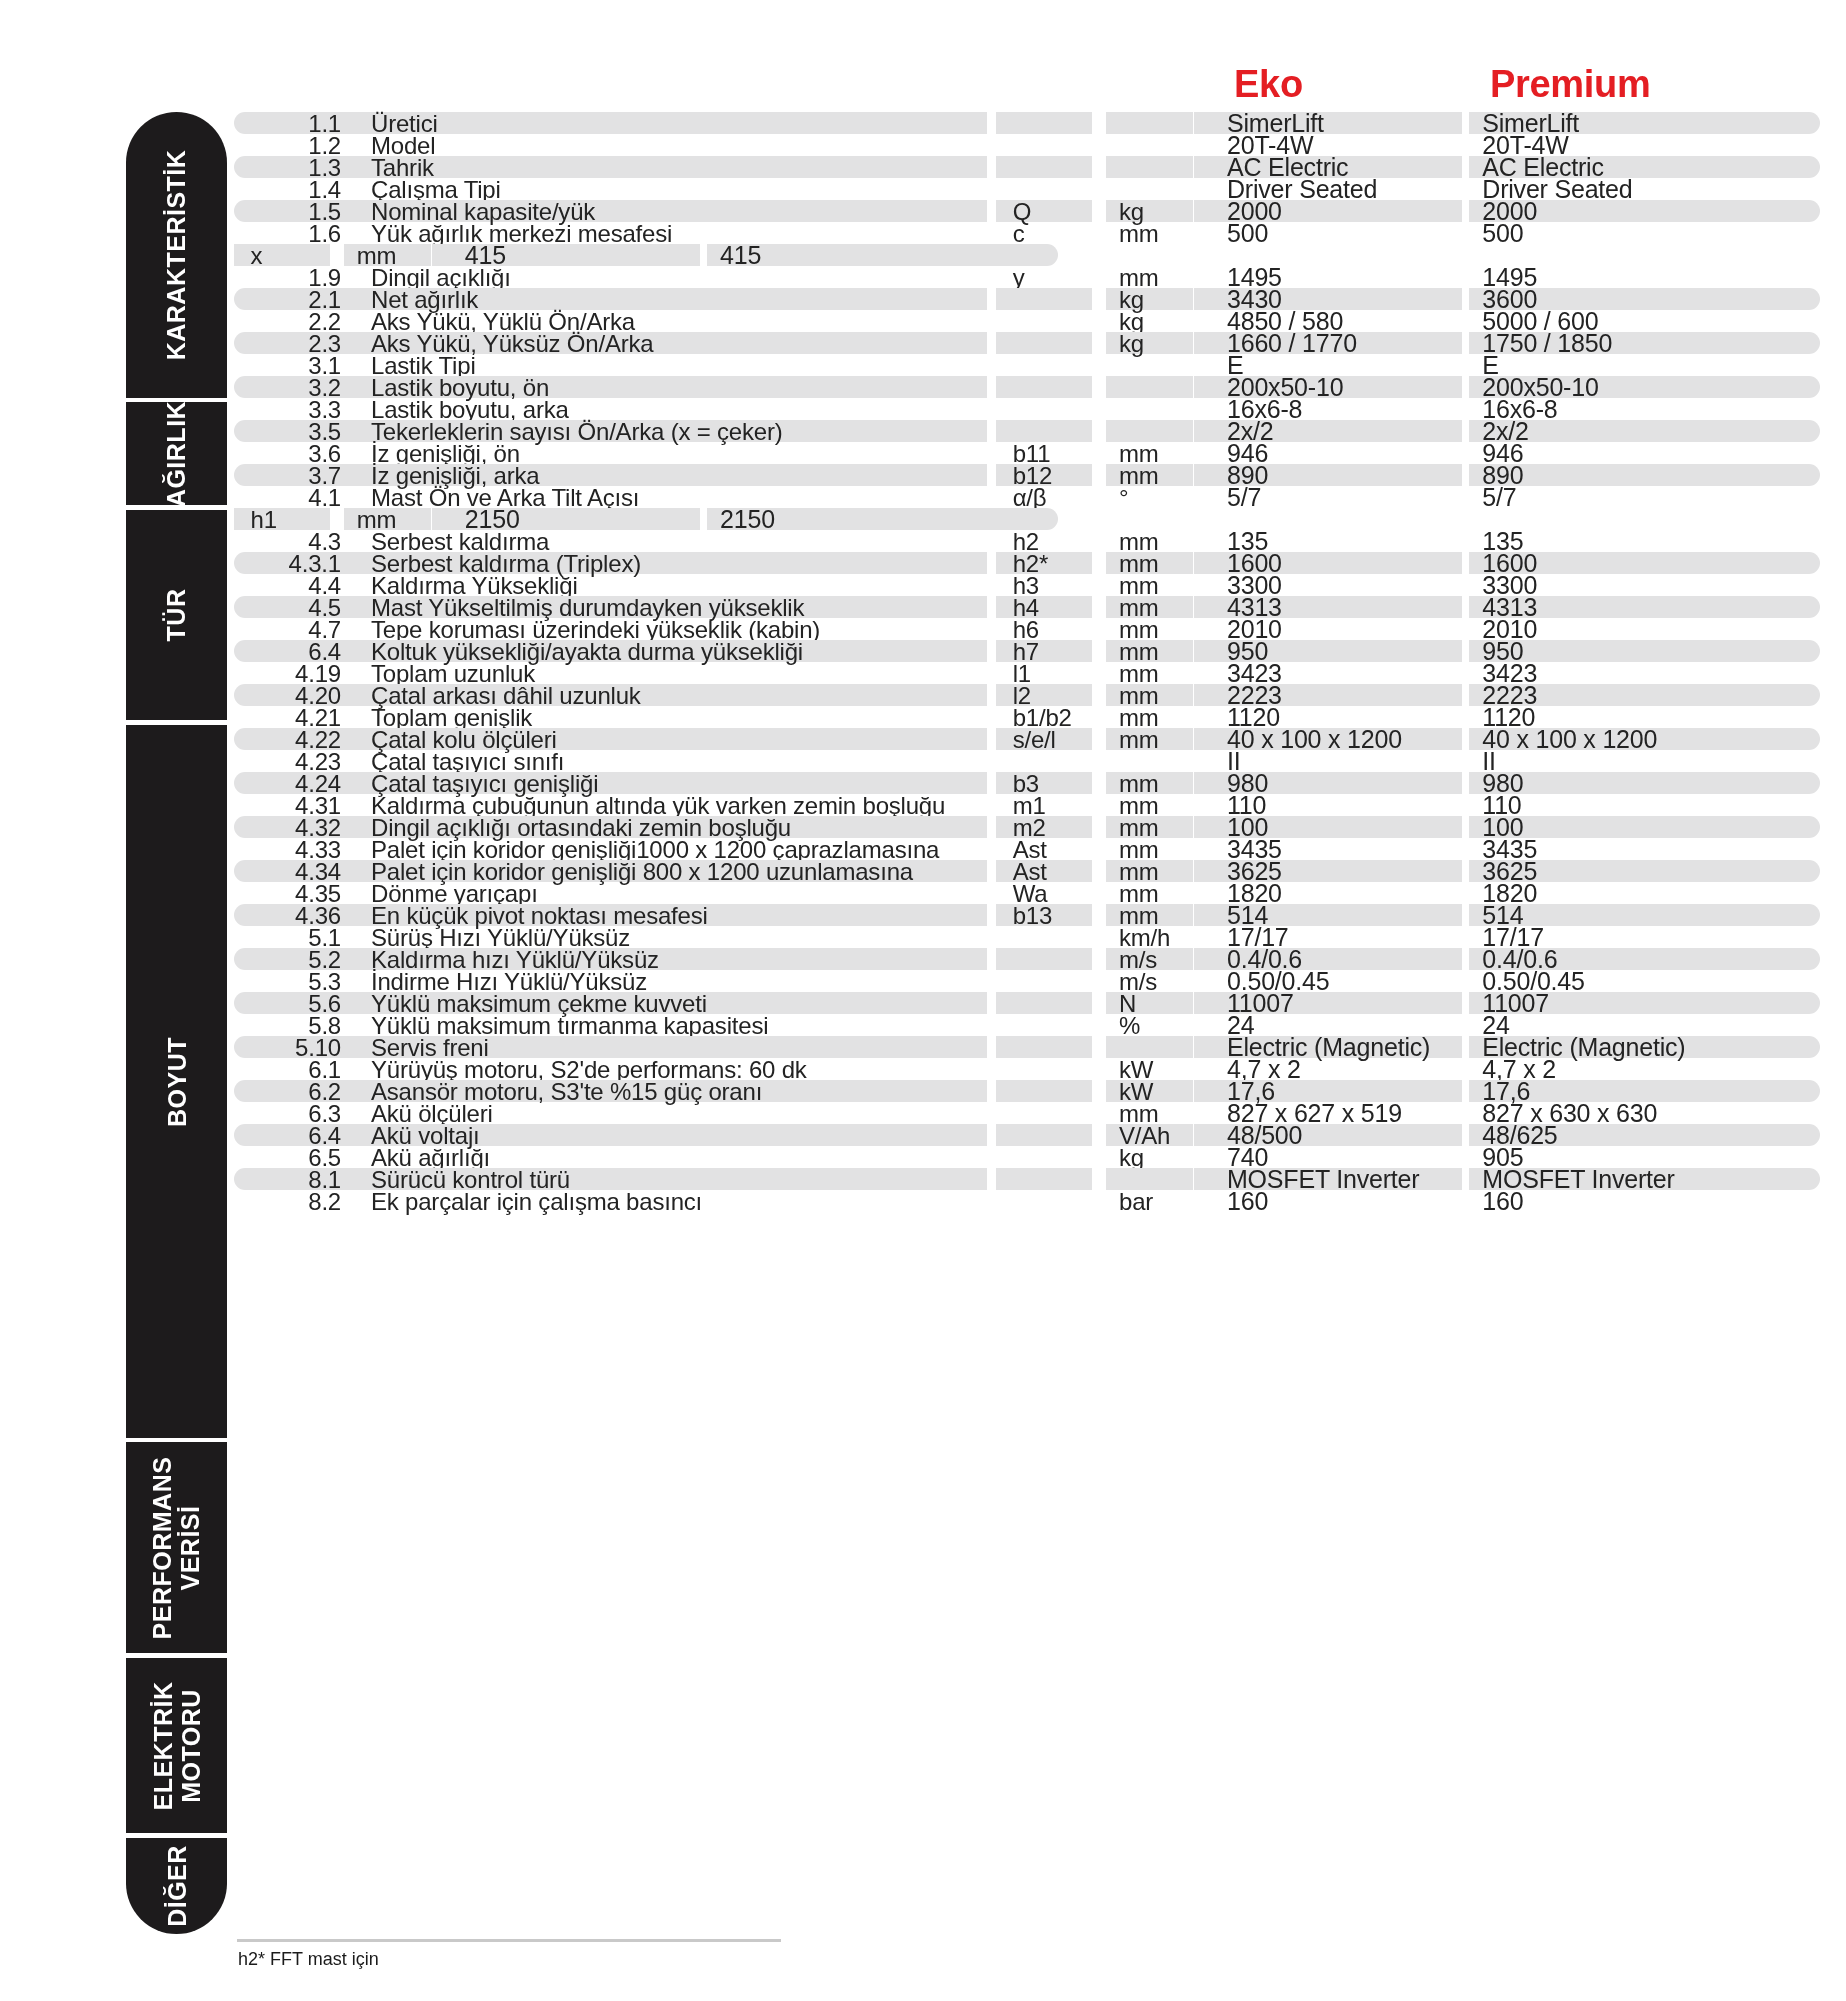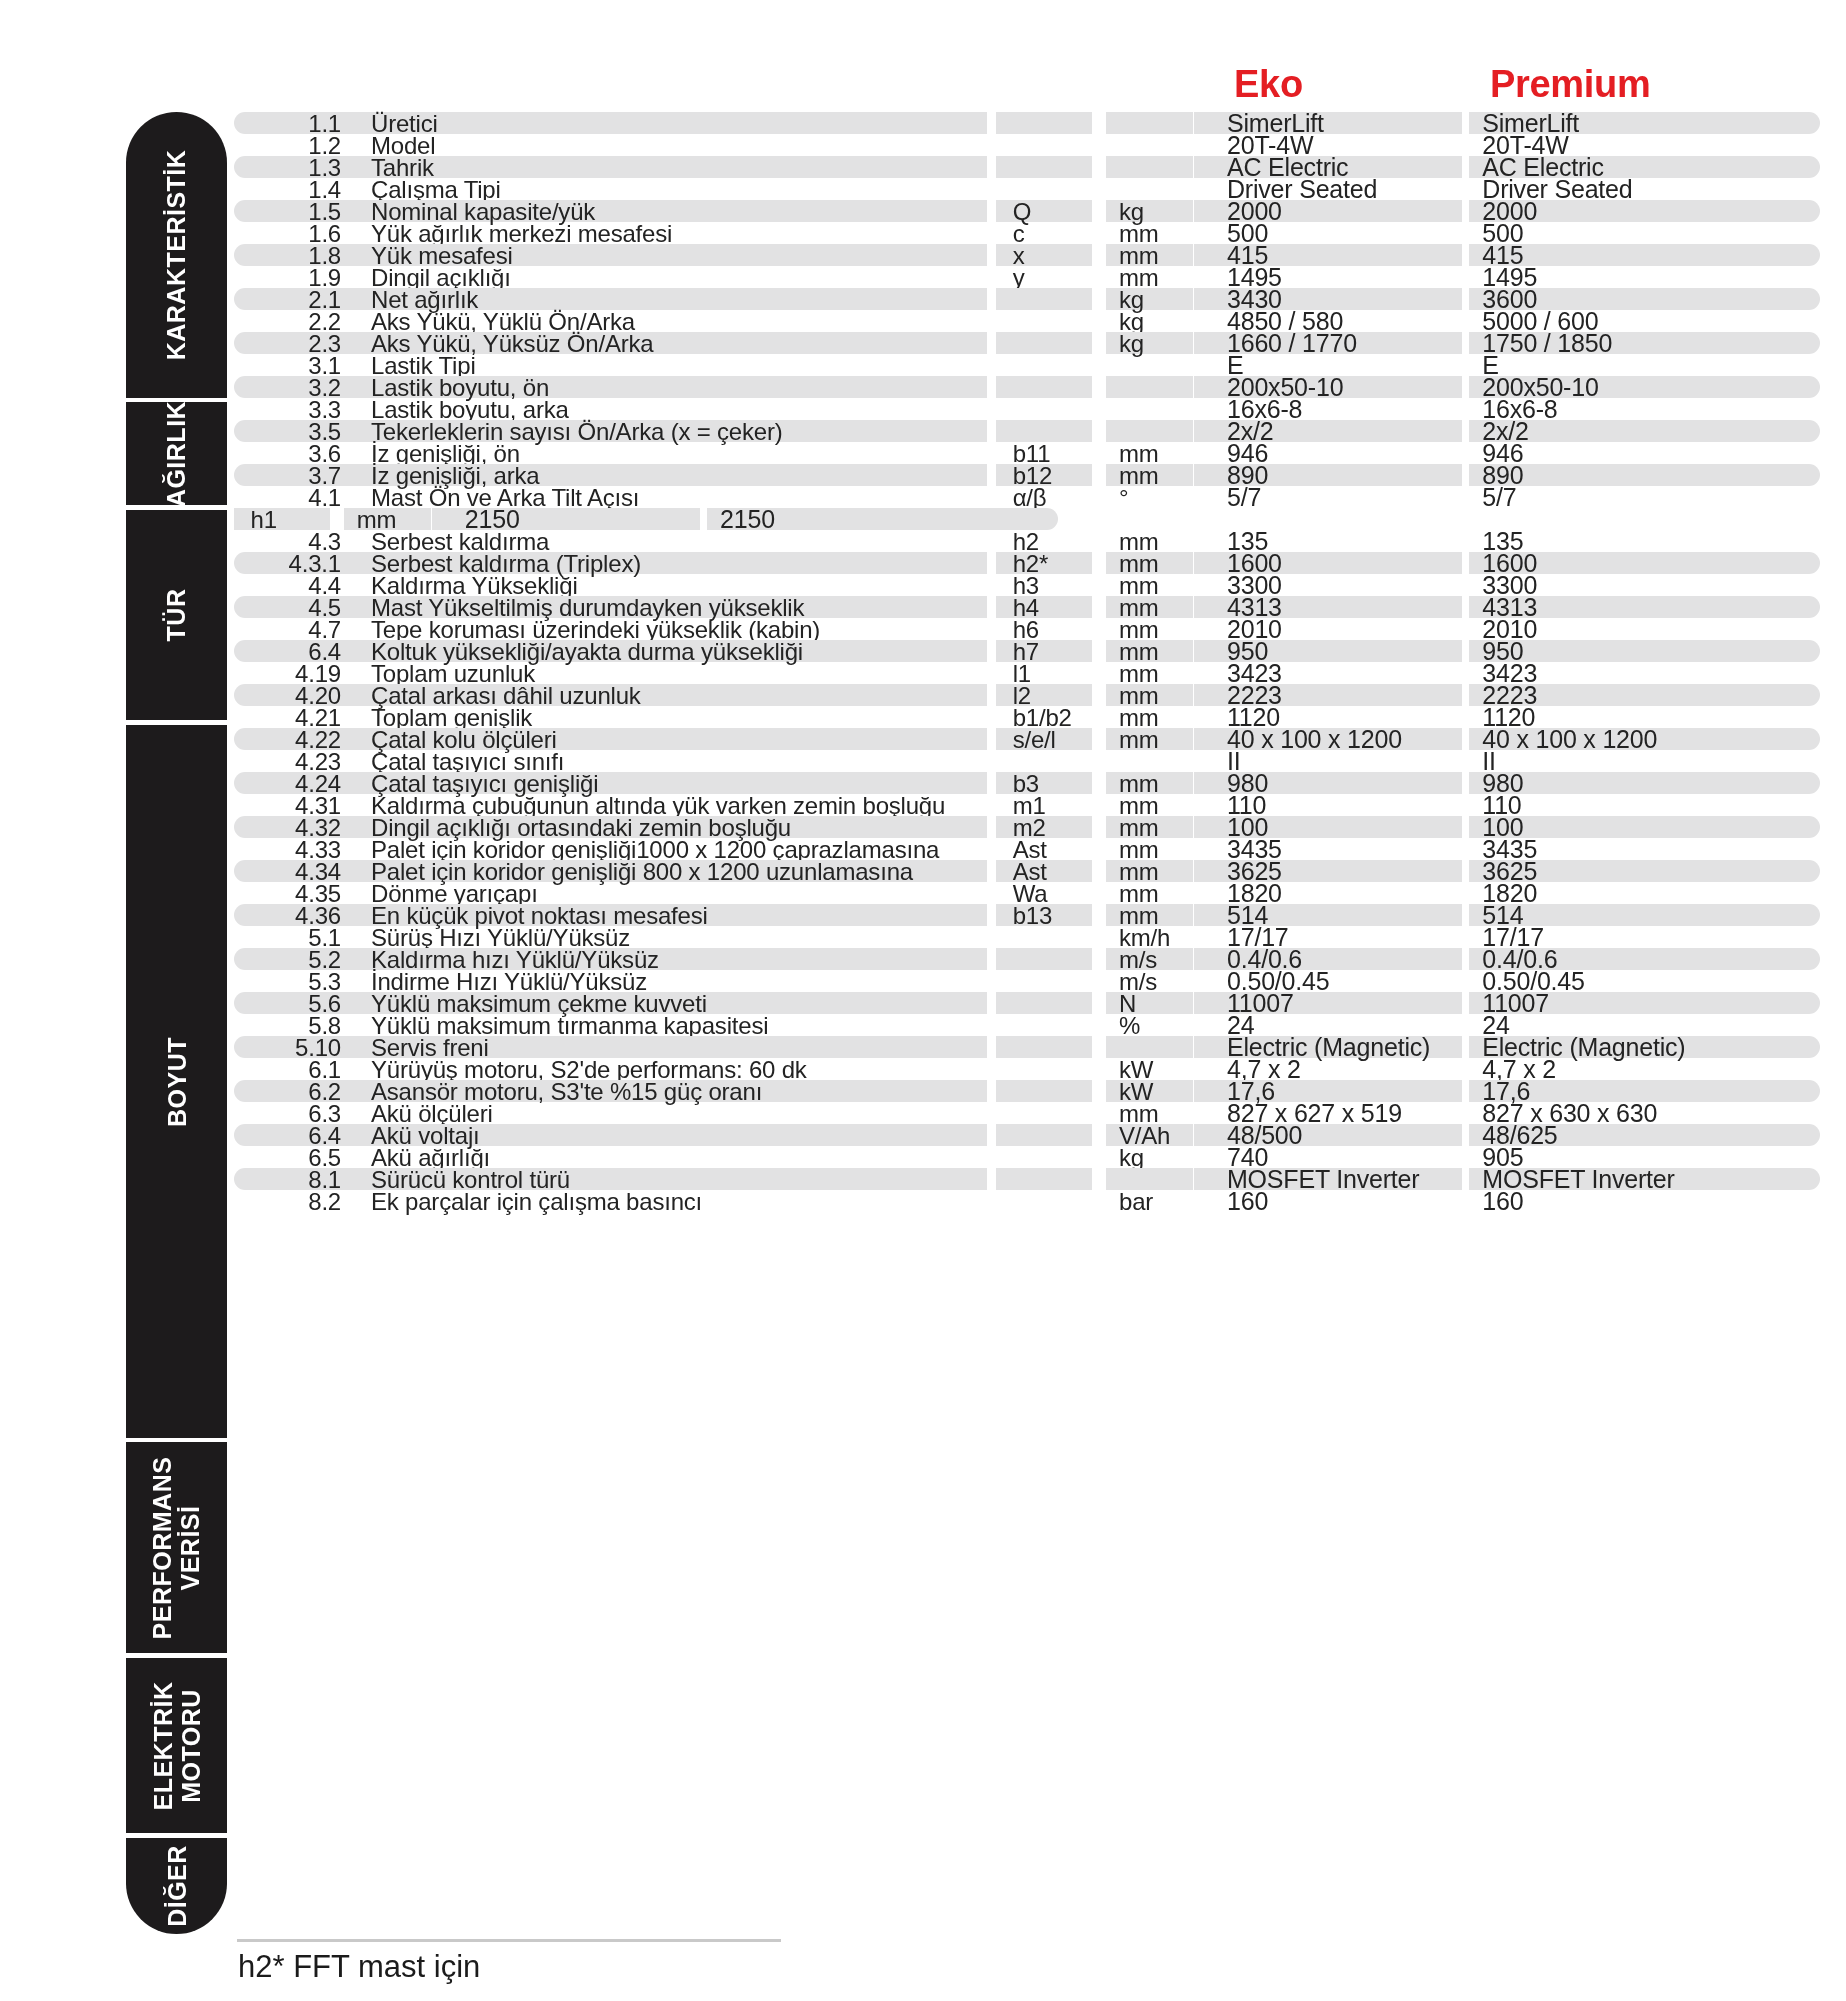--- a/index.html
+++ b/index.html
@@ -38,21 +38,21 @@
   .c-label .lbl{margin-left:30px;}
   .c-sym{width:96px;margin-right:13.8px;padding-left:16.5px;}
   .c-unit{width:87px;margin-right:1px;padding-left:13px;}
   .c-eko{width:268px;margin-right:7.3px;padding-left:33px;font-size:25px;}
   .c-prem{width:351px;border-radius:0 18.4px 18.4px 0;padding-left:13px;font-size:25px;}
   .row.shaded .c{background:var(--row-shade);}
 
   
   .footer-line{position:absolute;left:237px;top:1939px;width:544px;height:2.8px;
                background:var(--footer-line);}
-  .footer-note{position:absolute;left:238px;top:1949px;font-size:31px;color:#1b1b1b;}
+  .footer-note{position:absolute;left:238px;top:1949px;font-size:18px;color:#1b1b1b;}
 </style>
 </head>
 <body>
 
 <div class="page">
 
   <div class="colhead eko">Eko</div>
   <div class="colhead prem">Premium</div>
 
   <div class="side cap-top" style="top:112px;height:286px;">
@@ -135,24 +135,20 @@
         <div class="c c-label">
           <span class="num">1.6</span>
           <span class="lbl">Yük ağırlık merkezi mesafesi</span>
         </div>
         <div class="c c-sym">c</div>
         <div class="c c-unit">mm</div>
         <div class="c c-eko">500</div>
         <div class="c c-prem">500</div>
       </div>
       <div class="row shaded">
-        <div class="c c-label">
-          <span class="num">1.8</span>
-          <span class="lbl">Yük mesafesi</span>
-        </div>
         <div class="c c-sym">x</div>
         <div class="c c-unit">mm</div>
         <div class="c c-eko">415</div>
         <div class="c c-prem">415</div>
       </div>
       <div class="row">
         <div class="c c-label">
           <span class="num">1.9</span>
           <span class="lbl">Dingil açıklığı</span>
         </div>

